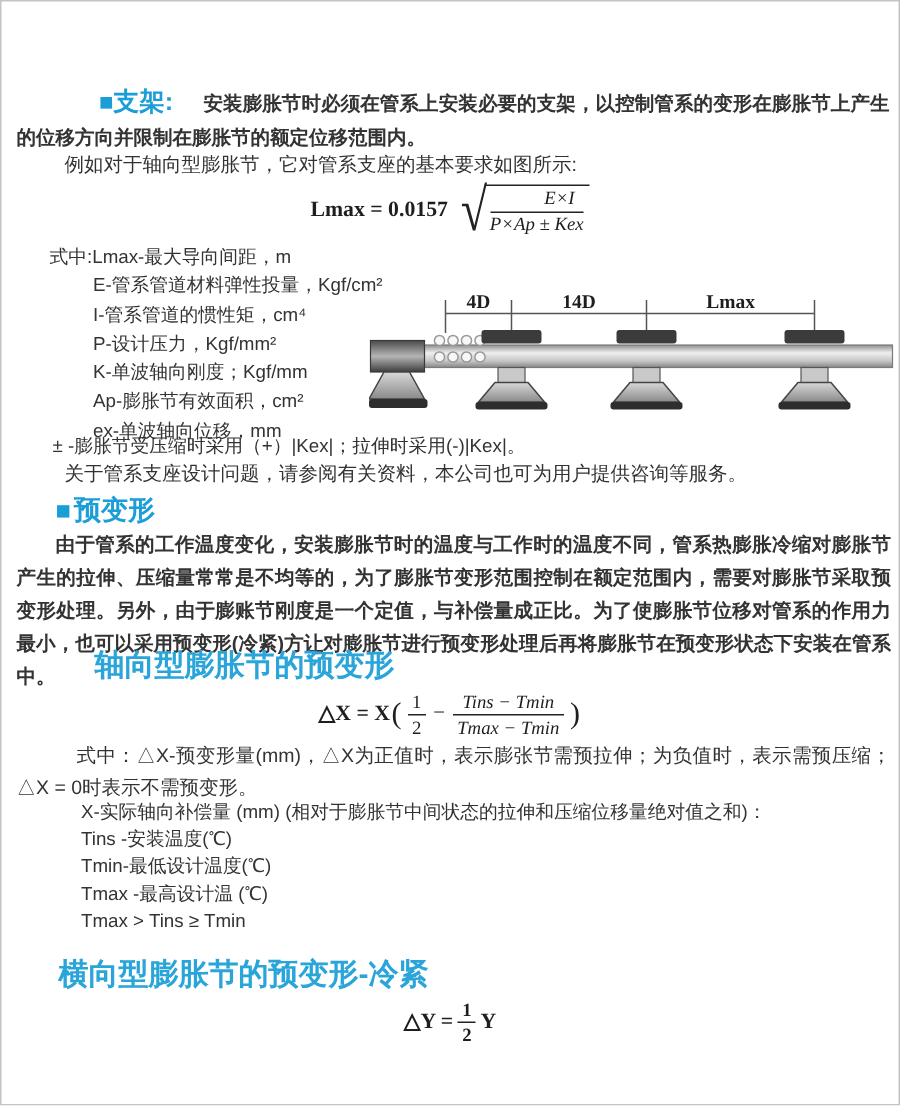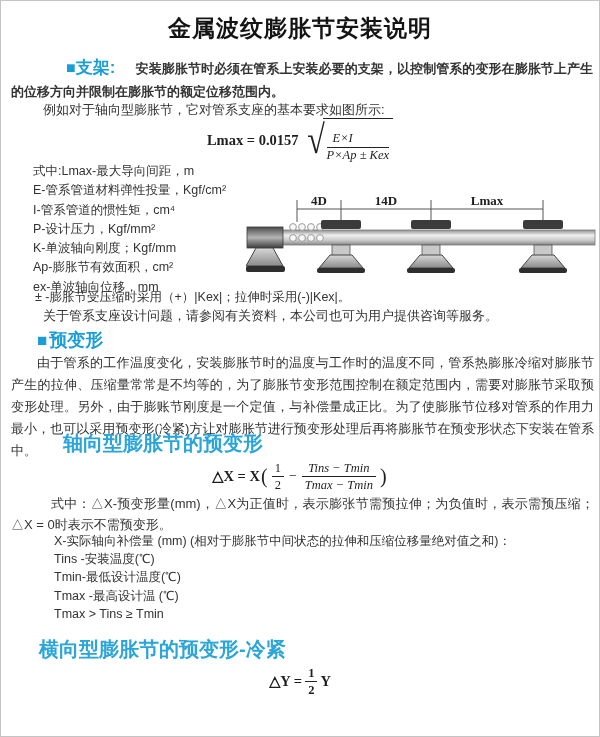--- a/index.html
+++ b/index.html
@@ -24,57 +24,56 @@
   .example-line { top:100px; left:42px; font-size:13px; color:#333; }
   
   .formula { left:0; width:100%; display:flex; justify-content:center; align-items:center;
              font-family:"Liberation Serif", serif; color:#1e1e1e; }
   .f1 { top:120px; height:38px; }
   .f2 { top:456px; height:38px; }
   .f3 { top:663px; height:34px; }
   .f-bold { font-weight:bold; font-size:14.5px; }
   .radical { font-size:40px; font-weight:400; line-height:0; margin:0 -4px 0 6px; color:#222;
              transform:scaleX(.8); }
-  .radicand { display:inline-block; border-top:1.5px solid #222; padding:12px 4px 0 4px;
-              text-align:left;font-family:Liberation Serif, serif; }
+  .radicand { display:inline-block; border-top:1.5px solid #222; padding:1px 4px 0 4px;
+              text-align:right;font-family:Liberation Serif, serif; }
   .radicand .num, .radicand .den { display:block; font-style:italic; font-size:12.5px; line-height:15px; }
   .radicand .num { border-bottom:1px solid #222; padding:0 6px 1px 6px; }
   .frac { display:inline-block; text-align:center; vertical-align:middle; margin:0 3px; }
   .frac .num { display:block; border-bottom:1px solid #222; padding:0 3px 1px 3px; font-size:12.5px; line-height:14px; }
   .frac .den { display:block; padding:1px 3px 0 3px; font-size:12.5px; line-height:14px; }
   .frac.it .num, .frac.it .den { font-style:italic; }
   .paren { font-size:20px; font-weight:400; margin:0 1px; }
   
   .defs1 { top:161px; left:32px; font-size:12.5px; line-height:19.3px; color:#333; }
-  .defs1 div { }
+  .defs1 div { margin-left:29px; }
   .defs1 div:first-child { margin-left:0; }
   .pm-line { top:288px; left:34px; font-size:12.5px; color:#333; }
   .closing-line { top:306px; left:42px; font-size:13px; color:#333; }
   
   .sec2-heading { top:327px; left:36px; font-size:18px; font-weight:bold; color:var(--accent); }
   .sec2-heading .sq { font-size:17px; margin-right:2px; }
   .predeform-para { top:351px; left:10px; width:583px; font-size:13px; line-height:22px;
-                    font-weight:400; text-align:justify; text-indent:2em; color:#333; }
+                    font-weight:700; text-align:justify; text-indent:2em; color:#333; }
   .axial-heading { top:429px; left:62px; font-size:20px; font-weight:bold; color:var(--subaccent); }
   .axial-exp { top:492px; left:10px; width:583px; font-size:13px; line-height:21px;
                text-align:justify; text-indent:40px; color:#333; }
   .axial-defs { top:531px; left:53px; font-size:12.5px; line-height:18.2px; color:#333; }
   .axial-note { top:617px; left:48px; font-size:12.5px; color:#333; }
   .lateral-heading { top:635px; left:38px; font-size:20px; font-weight:bold; color:var(--subaccent); }
   .lateral-note { top:701px; left:55px; font-size:13px; color:#333; }
   
   .diagram { top:190px; left:245px; }
   .dim-label { font-family:"Liberation Serif", serif; font-weight:bold; font-size:13px; fill:#1e1e1e; }
 </style>
 </head>
 <body>
 
 <div class="page" style="--accent: #1b9ed8; --subaccent: #2aa5d9;">
 
-  <div class="abs title">金属波纹膨胀节安装说明</div>
 
   <div class="abs support-para">
     <span class="marker1">■</span><span class="sec-heading-inline">支架:</span><span>安装膨胀节时必须在管系上安装必要的支架，以控制管系的变形在膨胀节上产生的位移方向并限制在膨胀节的额定位移范围内。</span>
   </div>
   <div class="abs example-line">例如对于轴向型膨胀节，它对管系支座的基本要求如图所示:</div>
 
   <div class="abs formula f1">
     <span class="f-bold">Lmax = 0.0157</span>
     <span class="radical">√</span>
     <span class="radicand">

